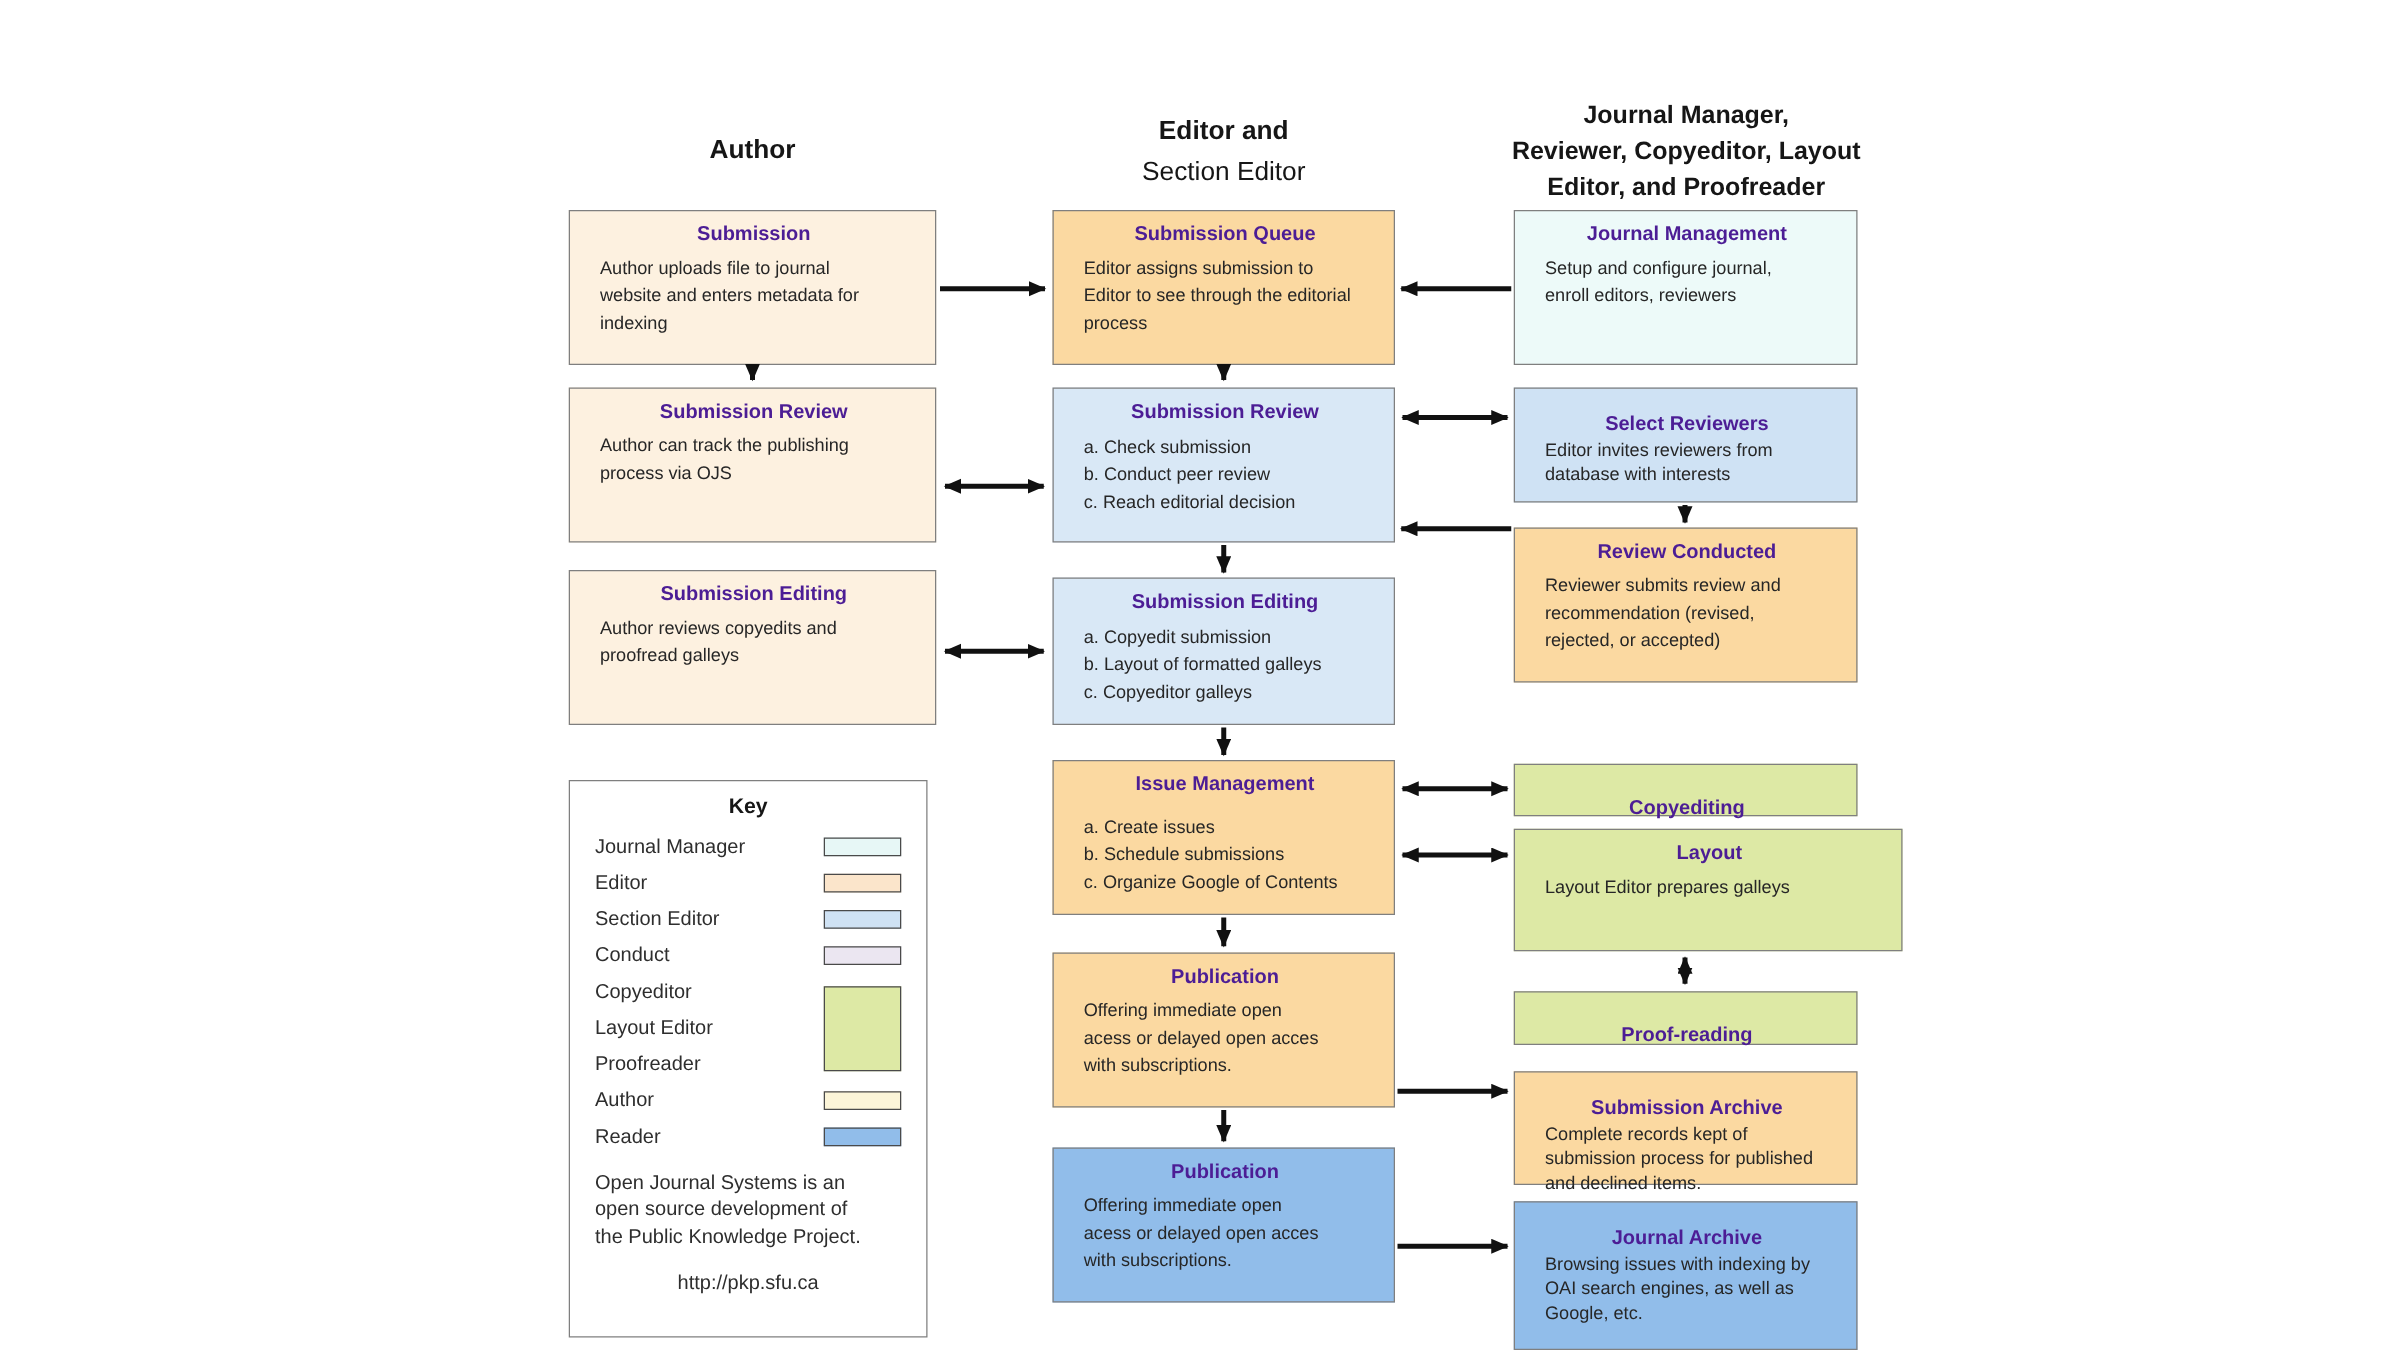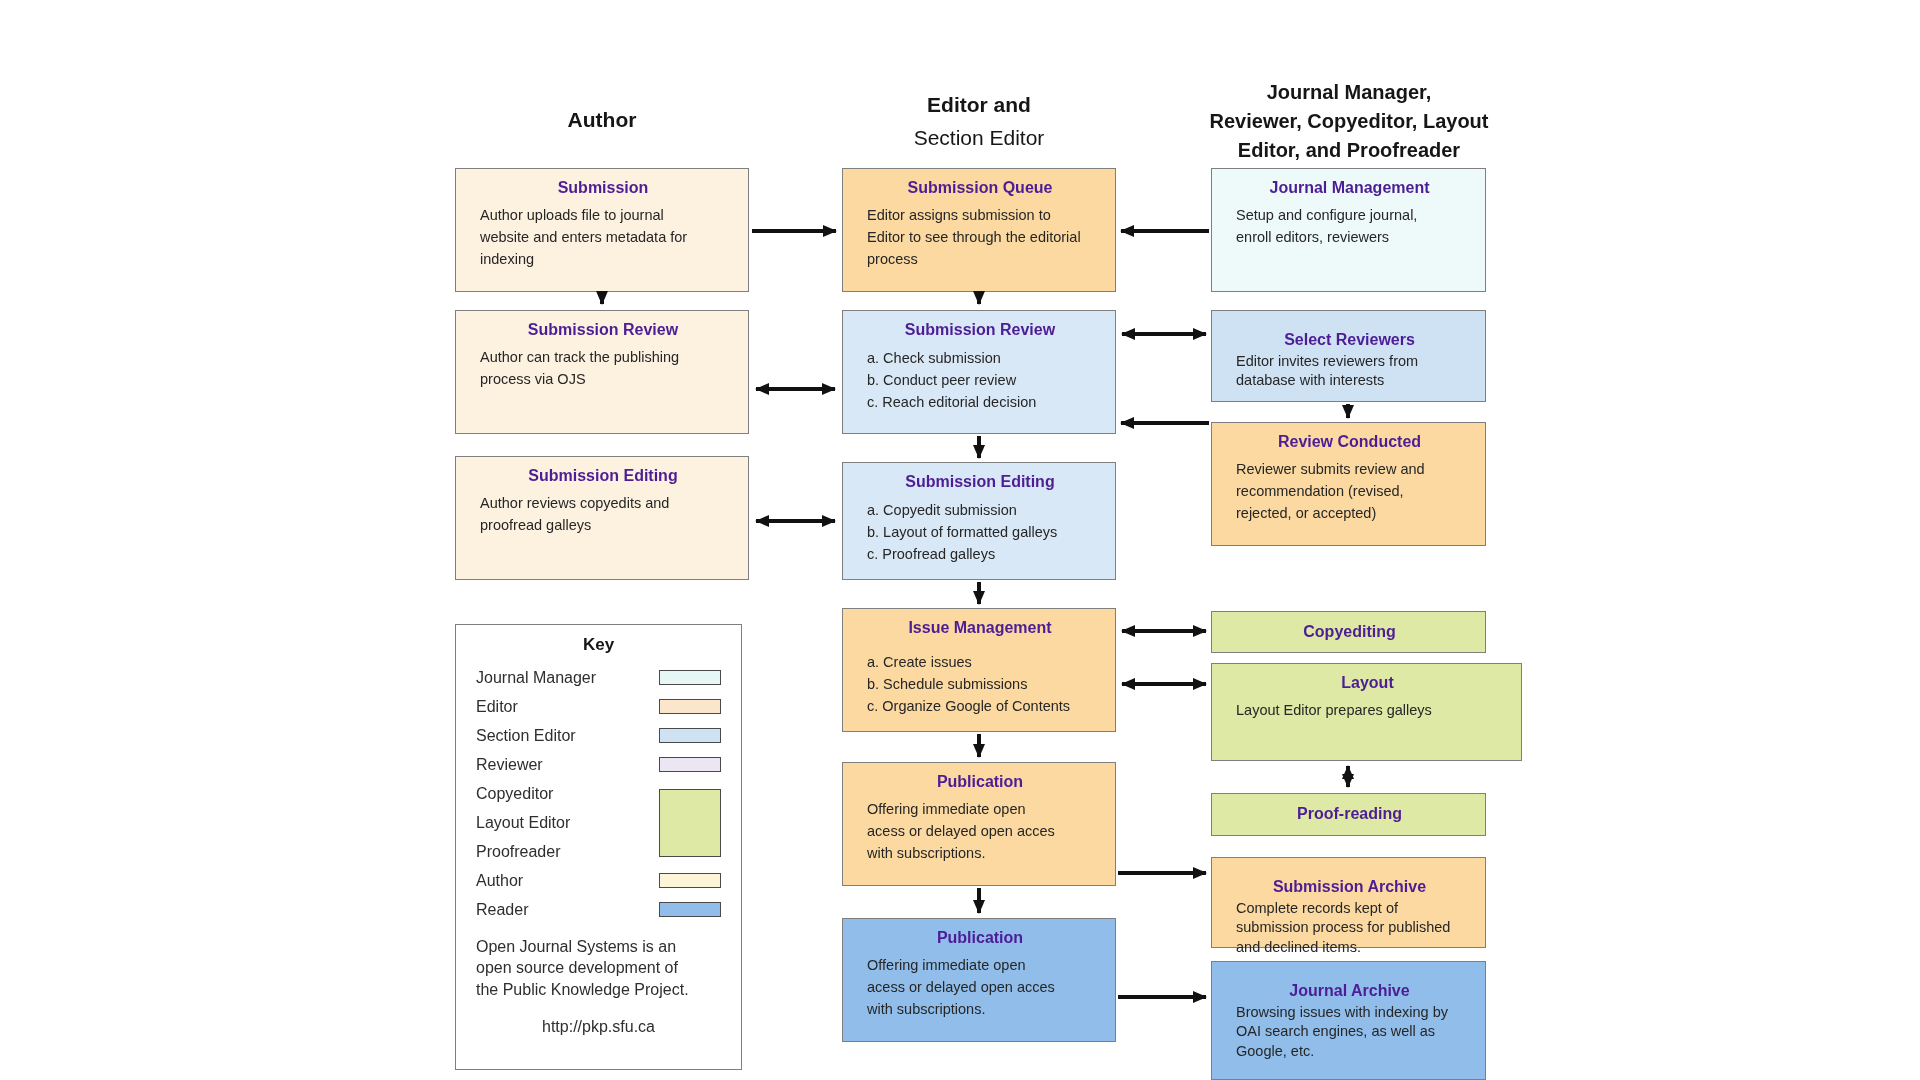--- a/index.html
+++ b/index.html
@@ -12,21 +12,21 @@
   .col-header{position:absolute;text-align:center;font-size:21px;font-weight:bold;color:#161616;}
   .col-header .sub{font-weight:normal;}
   .mgr-line{line-height:29px;font-size:20px;}
 
   .box{position:absolute;border:1px solid #7f7f7f;box-sizing:border-box;
     padding:8px 22px 6px 24px;background:#fff;}
   .box-title{font-weight:bold;font-size:16px;text-align:center;margin:2px 0 8px;color:#4c1d95;}
   .box-body{font-size:14.5px;line-height:1.5;max-width:218px;color:#262626;}
   .box-lines{font-size:14.5px;line-height:1.52;color:#262626;}
   .box-slim{padding-top:10px;}
-  .box-slim .box-title{margin:1px;}
+  .box-slim .box-title{margin:16px;}
   .tight .box-title{margin:12px 0 3px;}
   .tight .box-body{line-height:1.33;}
 
   .keybox{position:absolute;left:455px;top:624px;width:287px;height:446px;
     border:1px solid #7f7f7f;box-sizing:border-box;background:#ffffff;padding:10px 20px;}
   .key-title{font-size:17px;font-weight:bold;text-align:center;margin-bottom:8px;color:#161616;}
   .key-row{display:flex;align-items:center;justify-content:space-between;height:29px;}
   .key-label{font-size:16px;color:#2e2e2e;}
   .key-swatch{width:62px;height:15px;border:1px solid #4a4a4a;box-sizing:border-box;flex:0 0 auto;}
   .key-group{display:flex;align-items:center;justify-content:space-between;}
@@ -80,21 +80,21 @@
     </div>
     <div class="key-row">
       <span class="key-label">Editor</span>
       <span class="key-swatch" style="background-color: rgb(251, 229, 203);"></span>
     </div>
     <div class="key-row">
       <span class="key-label">Section Editor</span>
       <span class="key-swatch" style="background-color: rgb(207, 226, 244);"></span>
     </div>
     <div class="key-row">
-      <span class="key-label">Reviewer</span>
+      <span class="key-label">Conduct</span>
       <span class="key-swatch" style="background-color: rgb(235, 230, 241);"></span>
     </div>
 
     <div class="key-group">
       <div class="key-group-labels">
         <span class="key-label">Copyeditor</span>
         <span class="key-label">Layout Editor</span>
         <span class="key-label">Proofreader</span>
       </div>
       <span class="key-swatch tall" style="background-color: rgb(221, 233, 165);"></span>
@@ -125,21 +125,21 @@
       <div>b. Conduct peer review</div>
       <div>c. Reach editorial decision</div>
     </div>
   </div>
 
   <div class="box" style="left: 842px; top: 462px; width: 274px; height: 118px; background-color: rgb(217, 232, 246);">
     <div class="box-title">Submission Editing</div>
     <div class="box-lines">
       <div>a. Copyedit submission</div>
       <div>b. Layout of formatted galleys</div>
-      <div>c. Proofread galleys</div>
+      <div>c. Copyeditor galleys</div>
     </div>
   </div>
 
   <div class="box" style="left: 842px; top: 608px; width: 274px; height: 124px; background-color: rgb(251, 217, 161);">
     <div class="box-title" style="margin-bottom:14px">Issue Management</div>
     <div class="box-lines">
       <div>a. Create issues</div>
       <div>b. Schedule submissions</div>
       <div>c. Organize Google of Contents</div>
     </div>

